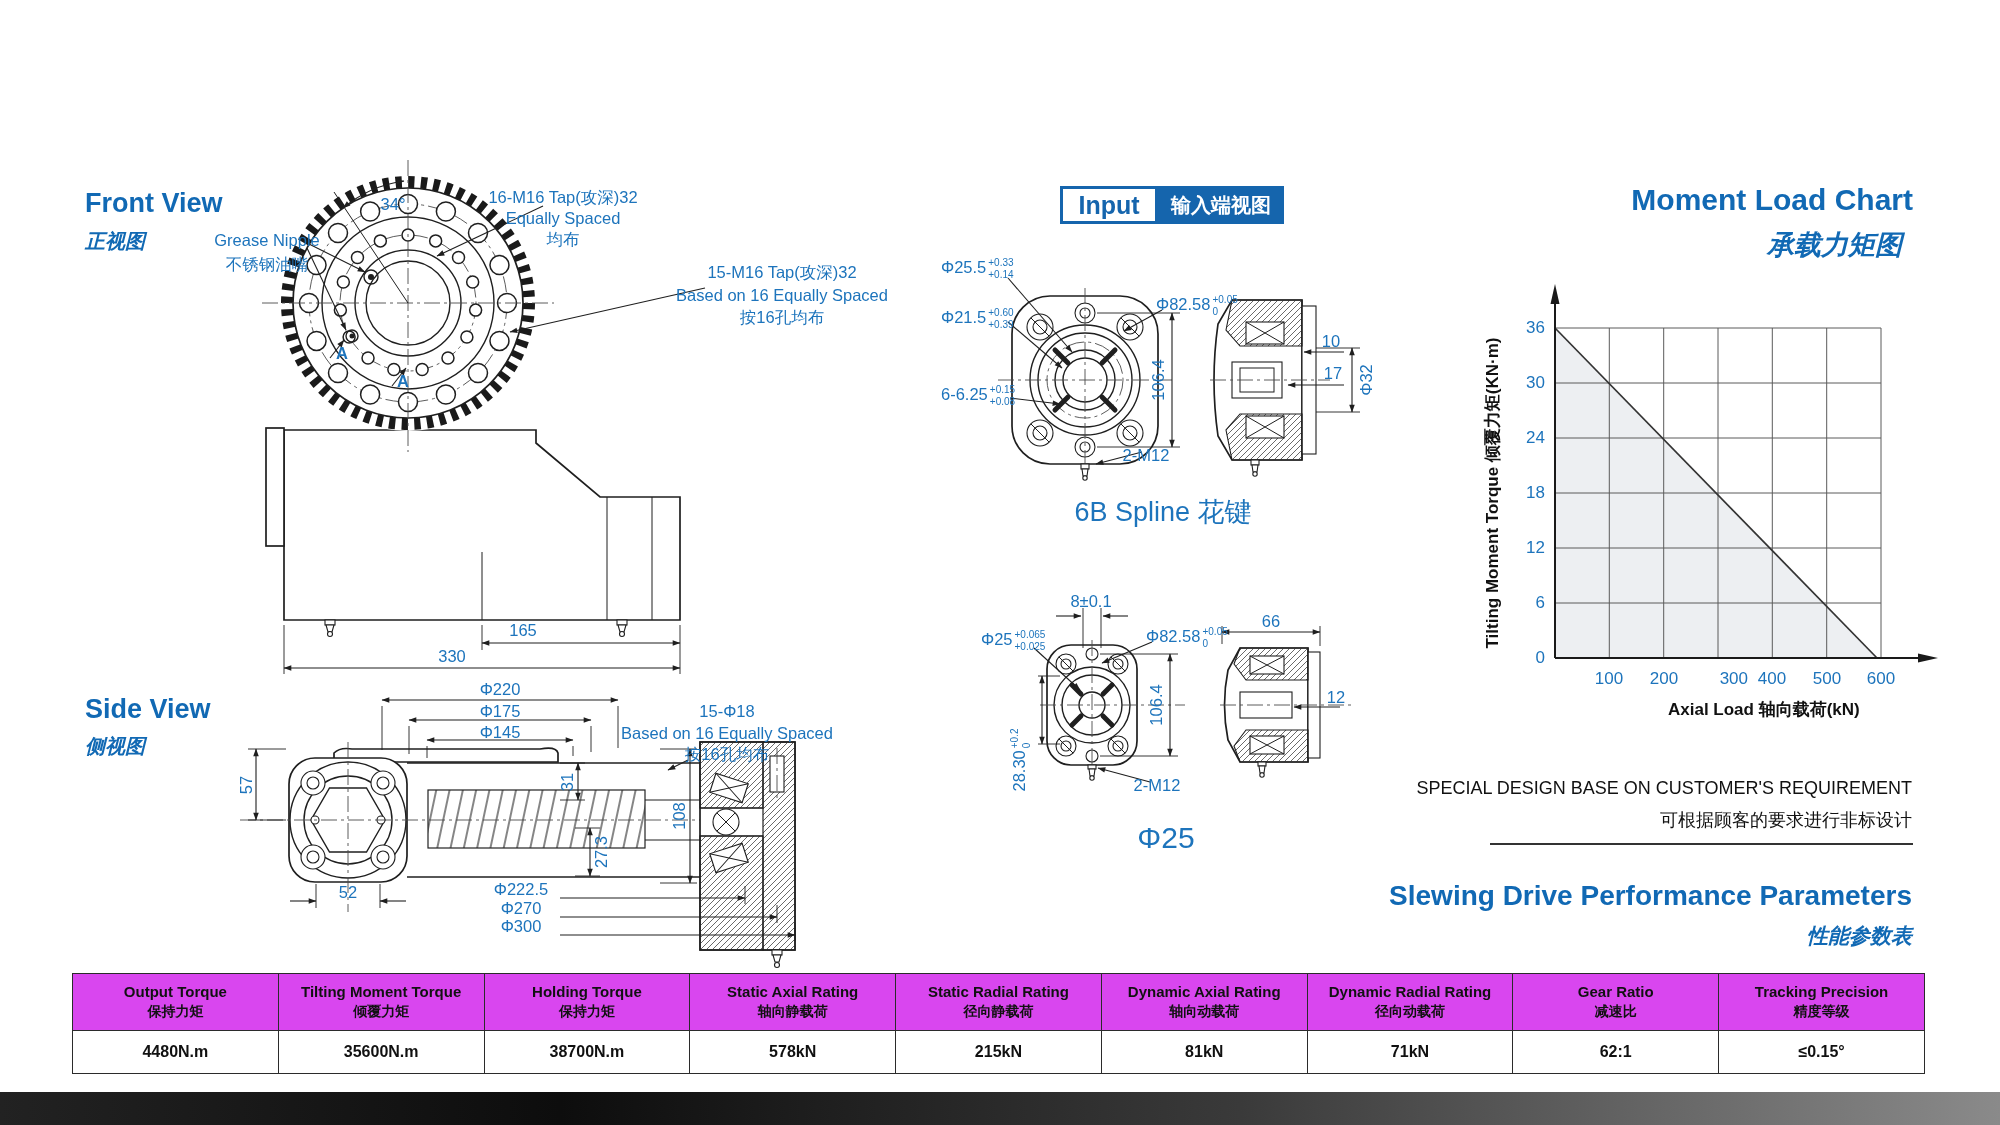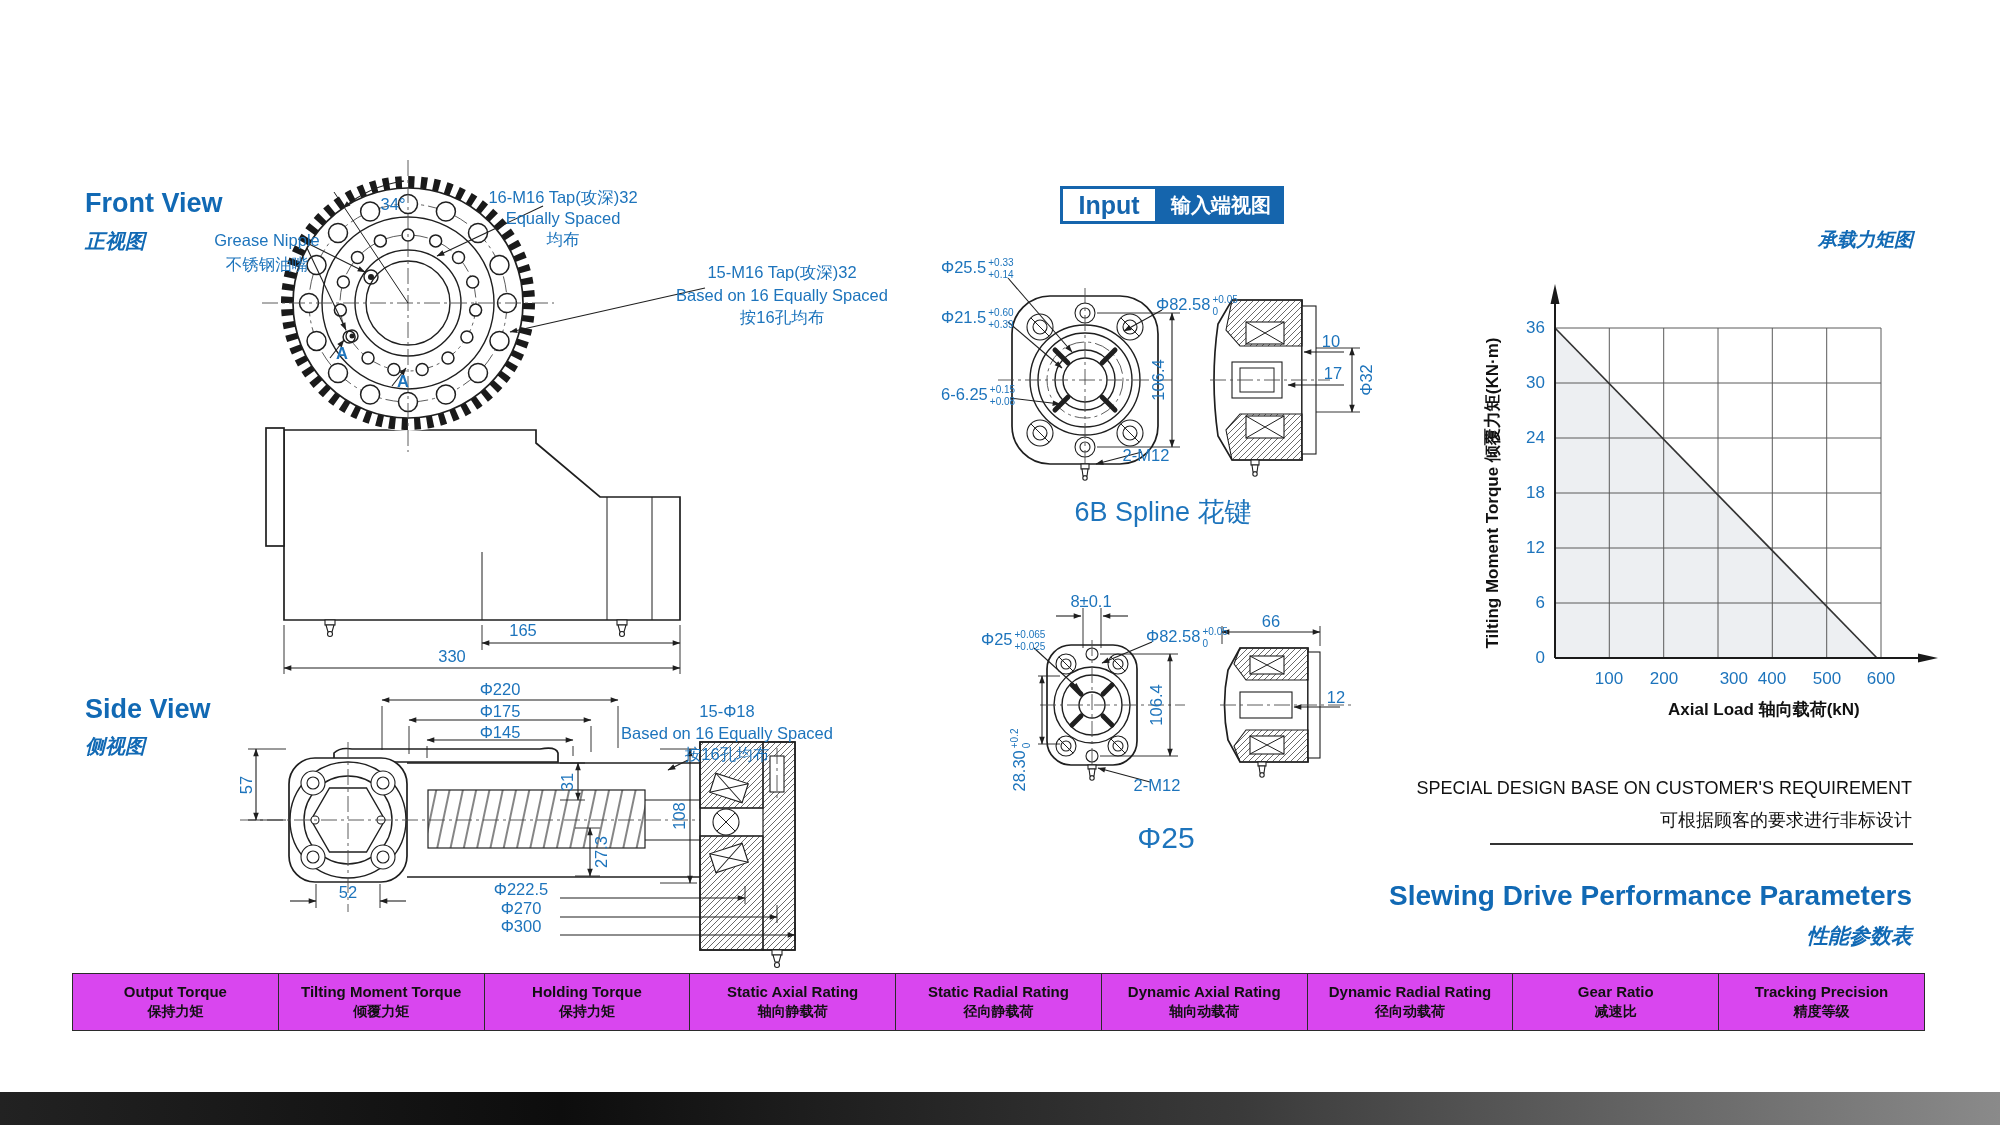--- a/index.html
+++ b/index.html
@@ -81,21 +81,22 @@
 </head>
 <body>
 
 <div class="page">
 
 
   <div class="h-en" style="left:85px;top:188px;">Front View</div>
   <div class="h-cn" style="left:85px;top:228px;">正视图</div>
   <div class="h-en" style="left:85px;top:694px;">Side View</div>
   <div class="h-cn" style="left:85px;top:733px;">侧视图</div>
-  <div class="h-cn r" style="right:87px;top:227px;font-size:19px;text-align:center;">承载力矩图</div>
+  <div class="h-en r" style="right:87px;top:183px;font-size:30px;">Moment Load Chart</div>
+  <div class="h-cn r" style="right:98px;top:227px;font-size:27px;text-align:center;">承载力矩图</div>
   <div class="h-en r" style="right:88px;top:880px;font-size:28px;">Slewing Drive Performance Parameters</div>
   <div class="h-cn r" style="right:88px;top:922px;font-size:21px;">性能参数表</div>
 
   <div class="badge">
     <div class="en">Input</div>
     <div class="cn">输入端视图</div>
   </div>
 
   <svg style="left:230px;top:150px;" width="560" height="530" viewBox="230 150 560 530">
     <defs>
@@ -600,17 +601,28 @@
           </th>
       <th>
             <div class="en">Gear Ratio</div>
             <div class="cn">减速比</div>
           </th>
       <th>
             <div class="en">Tracking Precision</div>
             <div class="cn">精度等级</div>
           </th>
     </tr>
+    <tr>
+      <td>4480N.m</td>
+      <td>35600N.m</td>
+      <td>38700N.m</td>
+      <td>578kN</td>
+      <td>215kN</td>
+      <td>81kN</td>
+      <td>71kN</td>
+      <td>62:1</td>
+      <td>≤0.15°</td>
+    </tr>
   </tbody>
     </table>
 
   <div class="botbar"></div>
 </div>
 
 </body></html>

